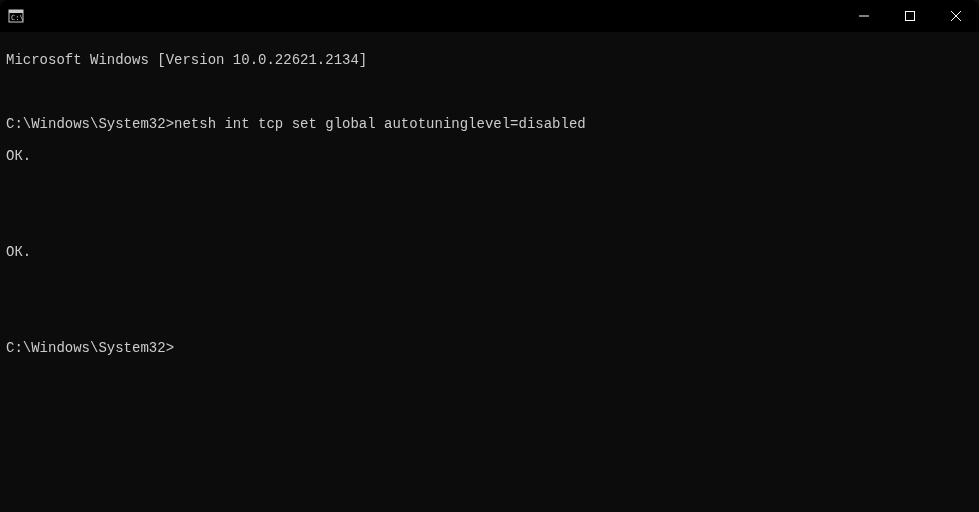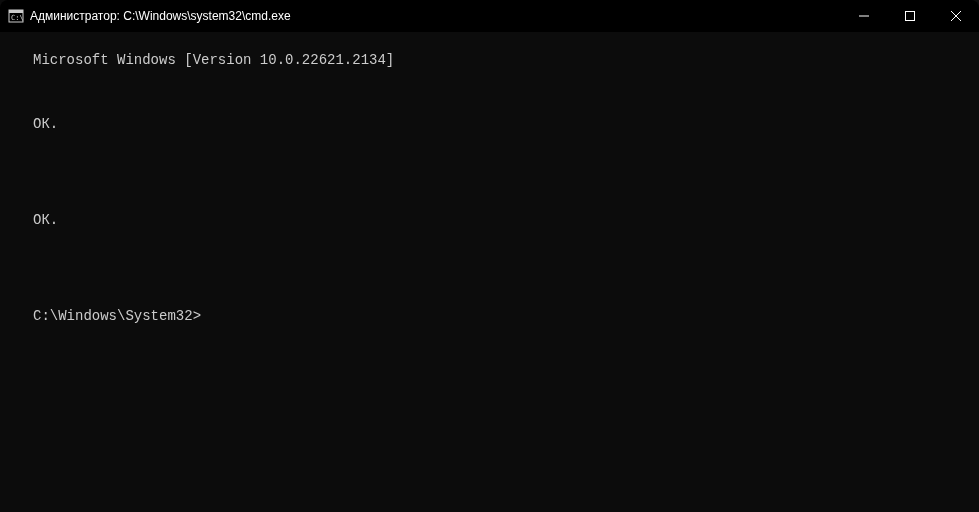--- a/index.html
+++ b/index.html
@@ -66,39 +66,37 @@
     .terminal {
       padding: 4px 6px;
       color: #cccccc;
       font-size: 14px;
       line-height: 16px;
       white-space: pre;
       font-family: Consolas, 'Courier New', monospace;
     }
     .line {
       min-height: 16px;
-      margin-left: 27px;
     }
     @keyframes blink {
       50% { opacity: 0; }
     }
   </style>
 </head>
 <body>
 
 <div class="titlebar">
   <div class="titlebar-left">
     <span class="app-icon">
       <svg viewBox="0 0 16 16">
         <rect x="1" y="2" width="14" height="12" fill="none" stroke="#cccccc" stroke-width="1"></rect>
         <rect x="1" y="2" width="14" height="3" fill="#cccccc"></rect>
         <text x="3" y="12" font-size="7" fill="#cccccc" font-family="monospace">C:\</text>
       </svg>
     </span>
-    <span class="title-text">Администратор: C:\Windows\system32\cmd.exe</span>
   </div>
   <div class="window-controls">
     <div class="win-btn">
       <svg viewBox="0 0 10 10">
           <line x1="0" y1="5" x2="10" y2="5" stroke="#ffffff" stroke-width="1"></line>
         </svg>
     </div>
     <div class="win-btn">
       <svg viewBox="0 0 10 10">
           <rect x="0.5" y="0.5" width="9" height="9" fill="none" stroke="#ffffff" stroke-width="1"></rect>
@@ -109,20 +107,21 @@
         <line x1="0" y1="0" x2="10" y2="10" stroke="#ffffff" stroke-width="1"></line>
         <line x1="10" y1="0" x2="0" y2="10" stroke="#ffffff" stroke-width="1"></line>
       </svg>
     </div>
   </div>
 </div>
 
 <div class="terminal">
 <div class="line">Microsoft Windows [Version 10.0.22621.2134]</div>
 <div class="line"></div>
+<div class="line"><span>C:\Windows\System32&gt;</span><span>netsh int tcp set global autotuninglevel=disabled</span></div>
 <div class="line">ОК.</div>
 <div class="line"></div>
 <div class="line"></div>
 <div class="line">ОК.</div>
 <div class="line"></div>
 <div class="line"></div>
 <div class="line"><span>C:\Windows\System32&gt;</span></div>
 </div>
 
 </body></html>

